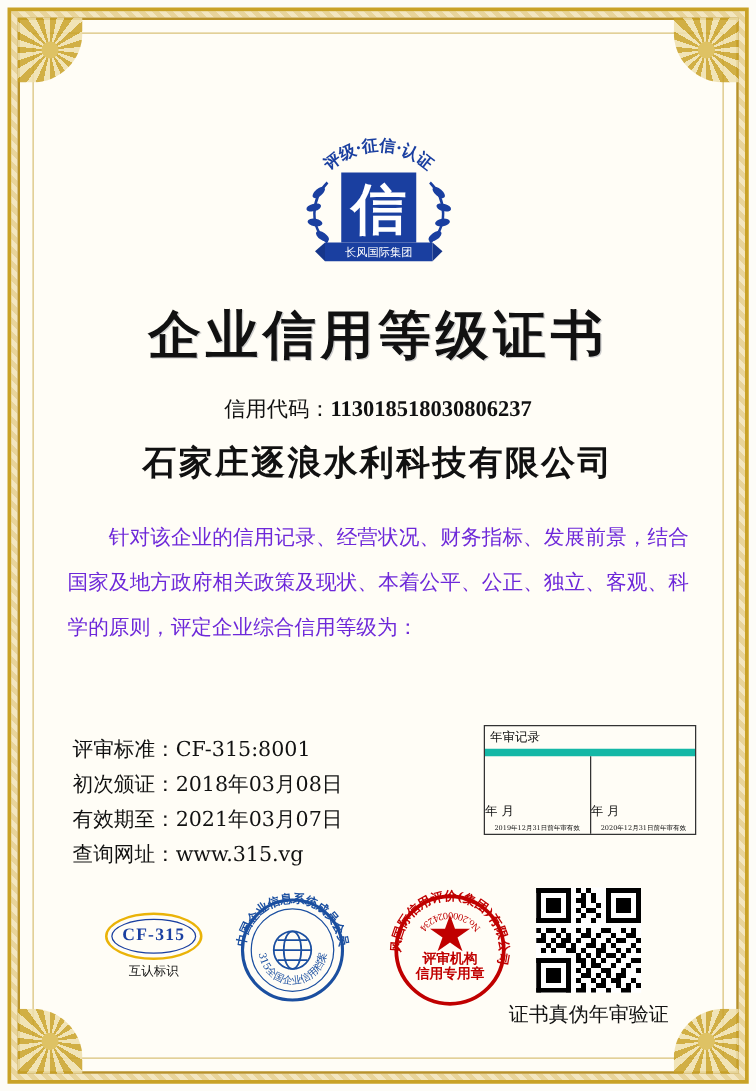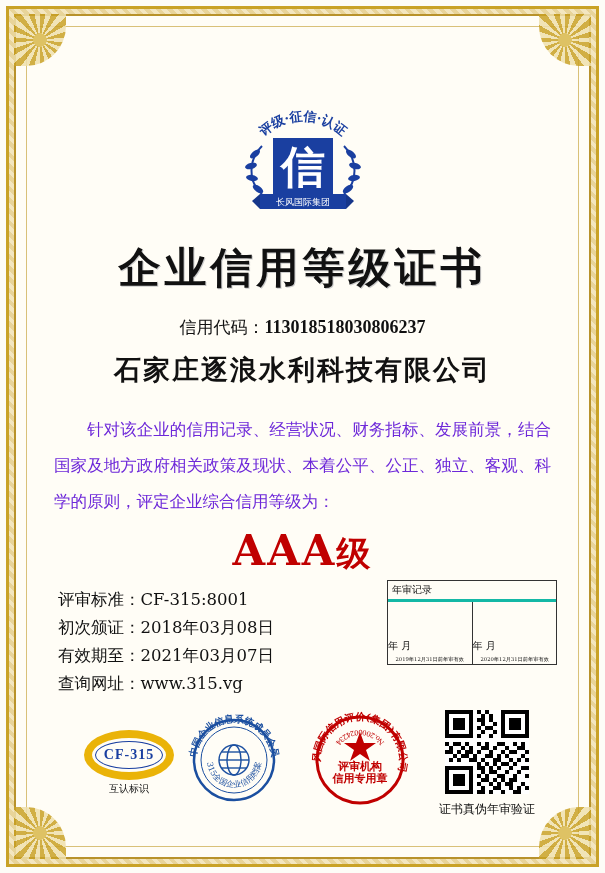--- a/index.html
+++ b/index.html
@@ -118,21 +118,21 @@
   .review{
     position:absolute;top:546px;right:12px;
     width:170px;
     border:1px solid #333;
     box-sizing:border-box;
   }
   .review-title{
     font-family:"DejaVu Serif",serif;
     font-size:10px;
     padding:2px 4px;
-    border-bottom:3px solid #14b8a6;
+    border-bottom:6px solid #14b8a6;
     color:#111;
   }
   .review-cells{display:flex;height:62px;}
   .review-cell{
     flex:1;position:relative;
     border-right:1px solid #333;
   }
   .review-cell:last-child{border-right:none;}
   .rc-ym{
     position:absolute;bottom:11px;left:0;right:0;
@@ -150,21 +150,21 @@
   }
   .seal{position:absolute;text-align:center;}
   .seal-cap{
     font-family:"DejaVu Serif",serif;
     font-size:10px;color:#111;margin-top:2px;
   }
   .cf315{
     left:38px;top:28px;
   }
   .cf315 .oval{
-    width:74px;height:34px;border:8px solid #eab308;border-radius:50%;
+    width:74px;height:34px;border:2px solid #eab308;border-radius:50%;
     display:flex;align-items:center;justify-content:center;
     color:#1a3fa0;font-family:"Liberation Serif",serif;font-weight:bold;font-size:14px;
     letter-spacing:1px;
     position:relative;
   }
   .cf315 .oval:before{
     content:"";position:absolute;left:3px;top:3px;right:3px;bottom:3px;
     border:1px solid #1a3fa0;border-radius:50%;
   }
   .seal-blue{
@@ -173,21 +173,21 @@
   .seal-red{
     left:262px;top:6px;
   }
   .qr{
     right:26px;top:8px;position:absolute;text-align:center;
   }
   .qr canvas,.qr .qrbox{
     width:84px;height:84px;
     background:#fff;
   }
-  .qr-cap{font-family:"DejaVu Serif",serif;font-size:12px;margin-top:3px;color:#111;}
+  .qr-cap{font-family:"DejaVu Serif",serif;font-size:16px;margin-top:3px;color:#111;}
 </style>
 </head>
 <body>
 
 <div class="cert">
   <div class="border-outer"></div>
   <div class="border-mid"></div>
   <div class="border-inner"></div>
   <div class="corner tl"></div>
   <div class="corner tr"></div>
@@ -236,23 +236,20 @@
     <div class="code">
       <span>信用代码：</span><b>113018518030806237</b>
     </div>
 
     <div class="company">石家庄逐浪水利科技有限公司</div>
 
     <div class="para">
       <span class="indent">针对该企业的信用记录、经营状况、财务指标、发展前景，结合国家及地方政府相关政策及现状、本着公平、公正、独立、客观、科学的原则，评定企业综合信用等级为：</span>
     </div>
 
-    <div class="grade">
-      <span>AAA</span><span class="lvl">级</span>
-    </div>
 
     <div class="fields">
       <div>评审标准：CF-315:8001</div>
       <div>初次颁证：2018年03月08日</div>
       <div>有效期至：2021年03月07日</div>
       <div>查询网址：www.315.vg</div>
     </div>
 
     <div class="review">
       <div class="review-title">年审记录</div>

